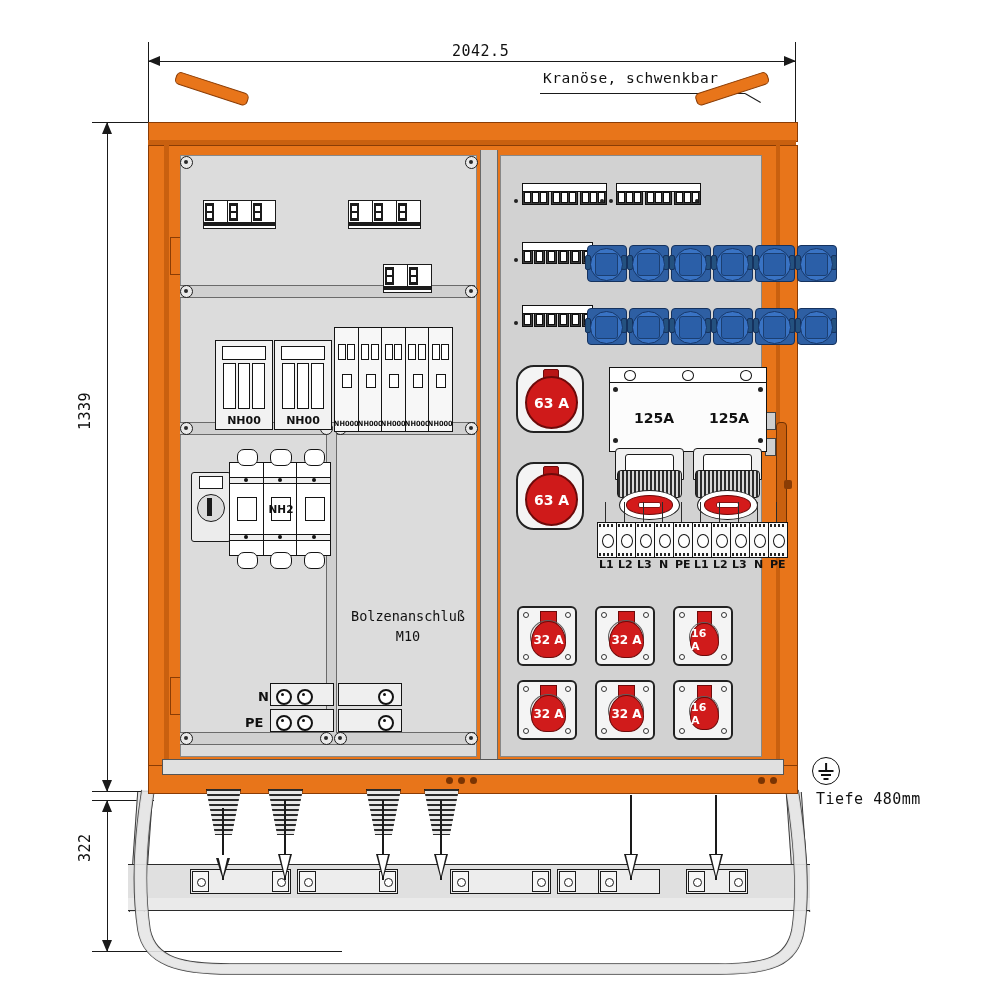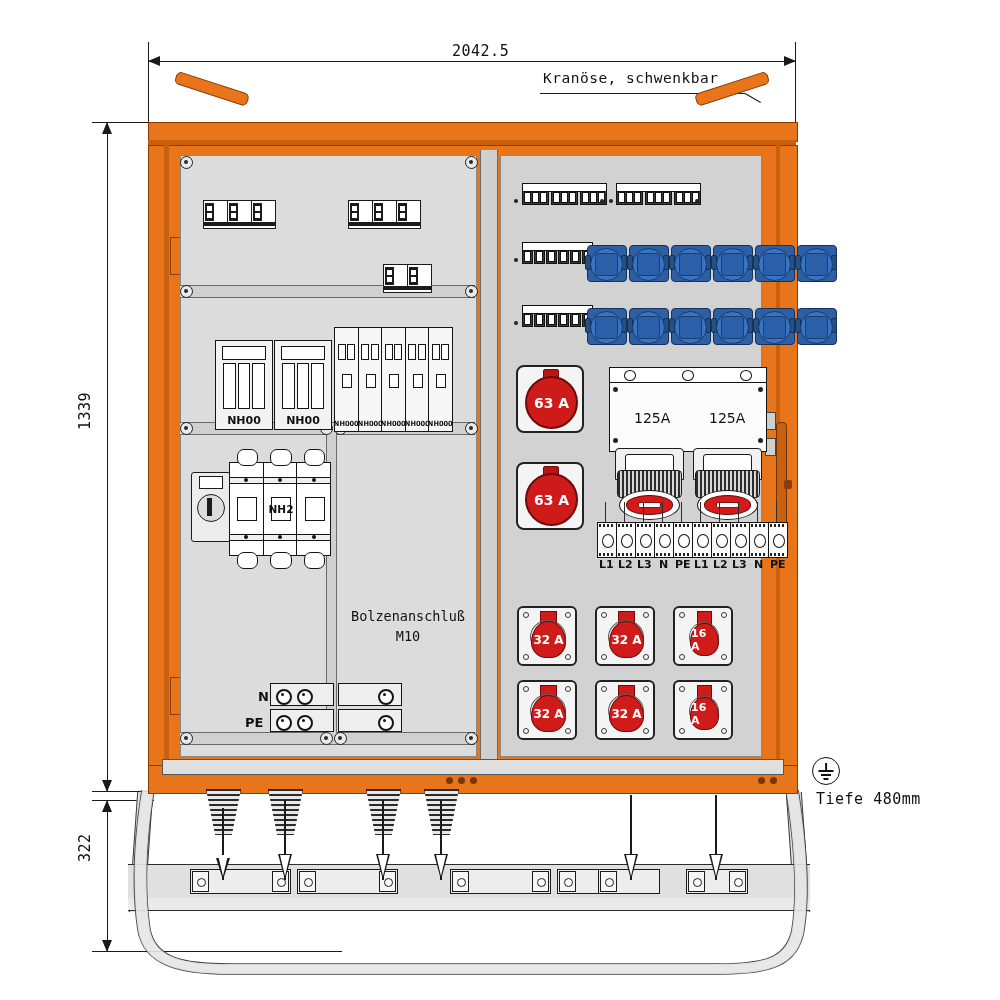--- a/index.html
+++ b/index.html
@@ -72,28 +72,28 @@
   .schuko .slot{position:absolute;left:8px;top:11px;width:21px;height:21px;border-radius:3px;background:#2B5FA8;border:1.3px solid #1b3f72;}
   .schuko .tabL{position:absolute;left:-2px;top:13px;width:4px;height:13px;background:#24517f;border:1.2px solid #15325e;border-radius:2px;}
   .schuko .tabR{position:absolute;right:-2px;top:13px;width:4px;height:13px;background:#24517f;border:1.2px solid #15325e;border-radius:2px;}
   
   .cee{position:absolute;border:2px solid #222;background:#F4F4F4;border-radius:6px;}
   .cee .sc{position:absolute;width:4px;height:4px;border-radius:50%;border:1px solid #333;background:#fff;}
   .cee .key{position:absolute;background:#D01B1B;border:1.5px solid #6d0a0a;}
   .cee .bowl{position:absolute;background:#D01B1B;border:1.8px solid #6d0a0a;border-radius:48% 48% 44% 44%/58% 58% 42% 42%;display:flex;align-items:center;justify-content:center;}
   .cee .amp{font-family:"DejaVu Sans","Liberation Sans",sans-serif;font-weight:bold;color:#fff;}
   .cee .ring{position:absolute;border:1.6px solid #5e5e5e;border-radius:50%;border-bottom-color:transparent;}
-  .ceeRound{position:absolute;border:2px solid #222;background:#F4F4F4;border-radius:8px;}
+  .ceeRound{position:absolute;border:2px solid #222;background:#F4F4F4;border-radius:18px;}
   .ceeRound .disc{position:absolute;border-radius:50%;background:#CF1A1A;border:2px solid #6d0a0a;display:flex;align-items:center;justify-content:center;}
   .ceeRound .amp{font-family:"DejaVu Sans","Liberation Sans",sans-serif;font-weight:bold;color:#fff;font-size:14px;}
   .ceeRound .key{position:absolute;background:#B81515;border:1.5px solid #6d0a0a;border-radius:2px;}
   
   .bigbox{position:absolute;border:1.8px solid #141414;background:#FCFCFC;}
   .bigbox .hdr{position:absolute;left:0;right:0;top:0;height:14px;border-bottom:1.6px solid #141414;background:#fff;}
-  .amp125{position:absolute;font-size:14px;font-family:"DejaVu Sans","Liberation Sans",sans-serif;color:#111;}
+  .amp125{position:absolute;font-size:14px;font-family:"DejaVu Sans","Liberation Sans",sans-serif;color:#111;font-weight:bold;}
   .bigsock{position:absolute;}
   .bigsock .shell{position:absolute;left:0;top:0;width:100%;height:30px;background:#f0f0f0;border:1.6px solid #1b1b1b;border-radius:4px 4px 0 0;}
   .bigsock .gear{position:absolute;left:2px;top:22px;width:calc(100% - 4px);height:26px;background:repeating-linear-gradient(90deg,#2c2c2c 0 2px,#d8d8d8 2px 4px);border:1.6px solid #1b1b1b;border-radius:4px;}
   .bigsock .face{position:absolute;left:6%;top:42px;width:88%;height:28px;border-radius:50%;background:#fff;border:1.8px solid #1b1b1b;display:flex;align-items:center;justify-content:center;}
   .bigsock .red{width:78%;height:62%;border-radius:50%;background:#D41A1A;border:1.5px solid #6d0a0a;display:flex;align-items:center;justify-content:center;}
   .bigsock .red i{display:block;width:44%;height:28%;background:#fff;border-radius:2px;border:1px solid #8a1010;}
   
   .lterm{position:absolute;border:1.4px solid #141414;background:#fbfbfb;width:18px;height:34px;}
   .lterm .o{position:absolute;left:50%;top:50%;margin:-6px 0 0 -5px;width:10px;height:12px;border:1.4px solid #141414;border-radius:50%;background:#fff;}
   .lterm .dots{position:absolute;left:1px;right:1px;height:3px;background:repeating-linear-gradient(90deg,#222 0 2px,transparent 2px 4px);}

